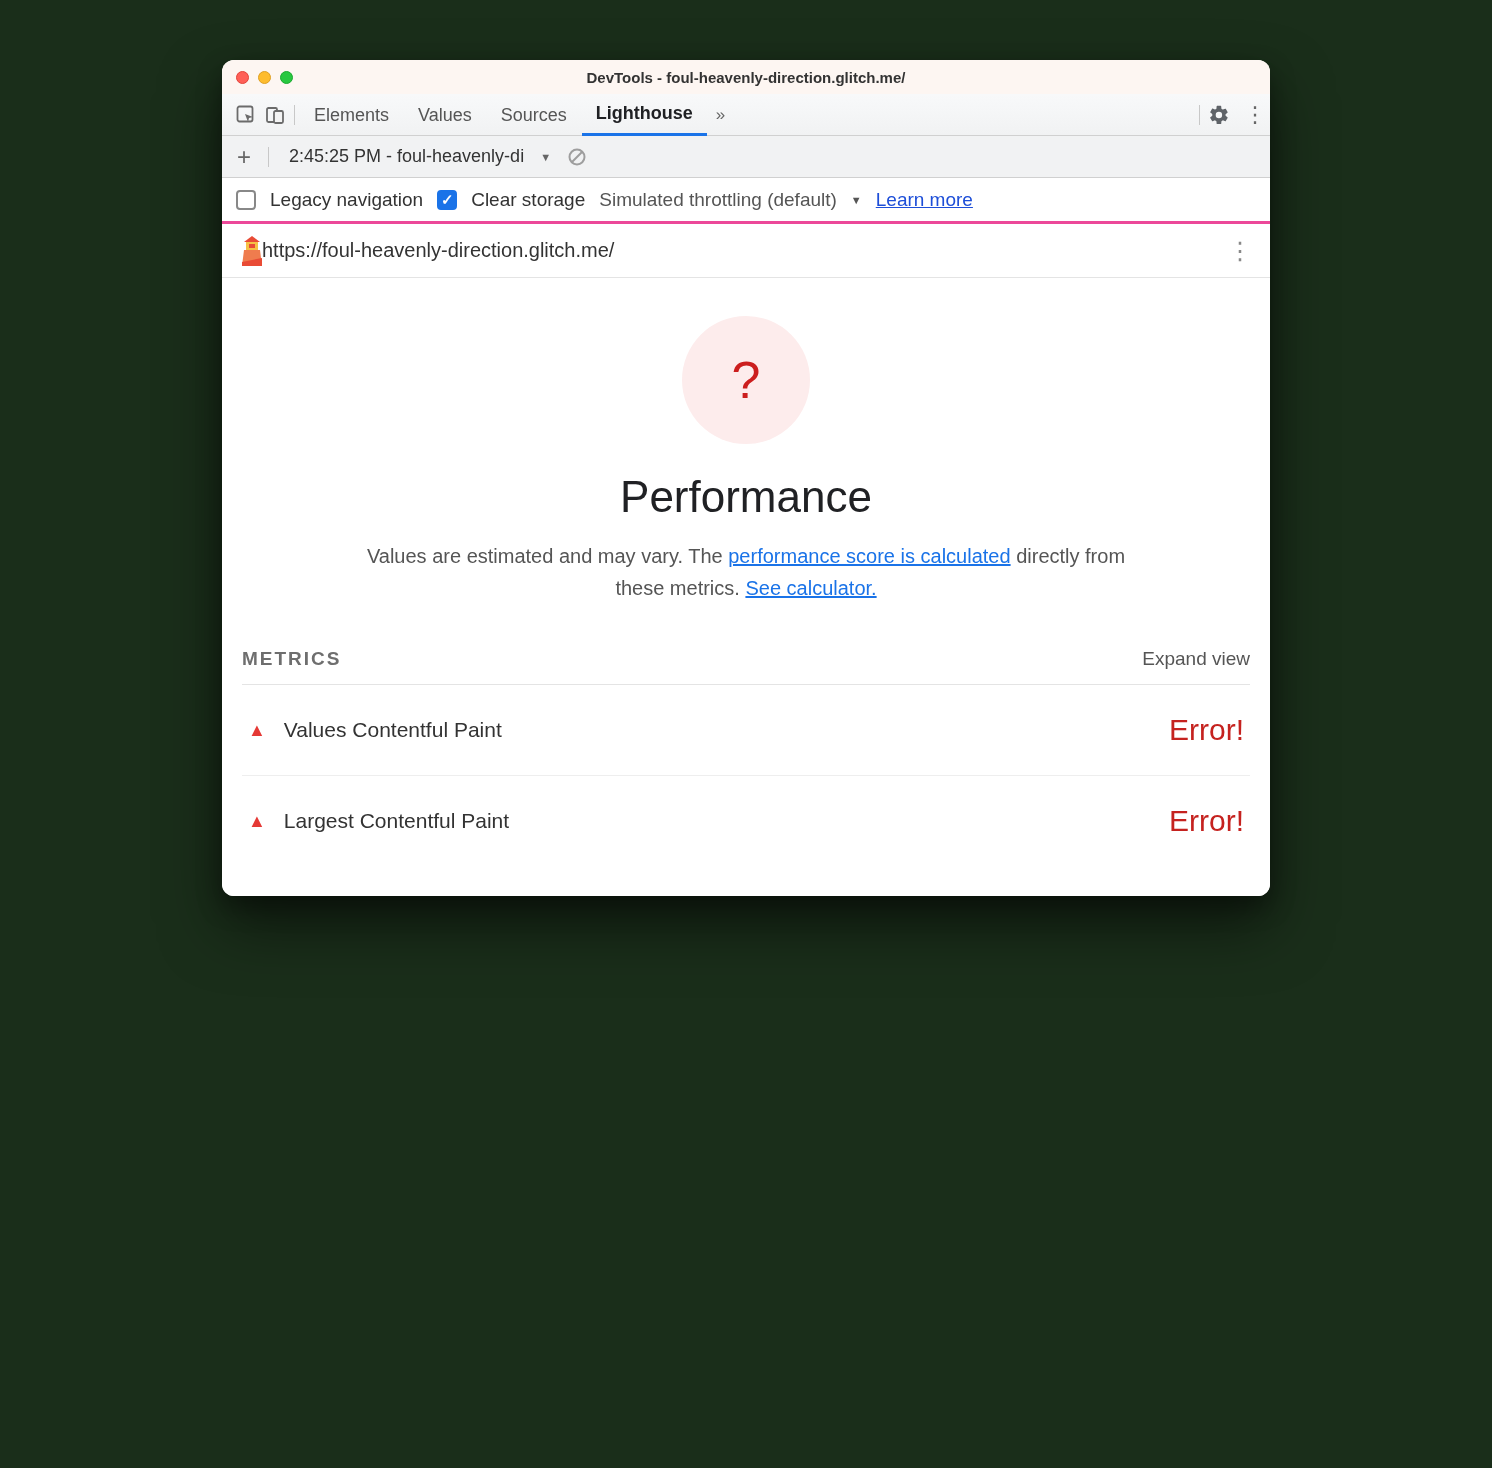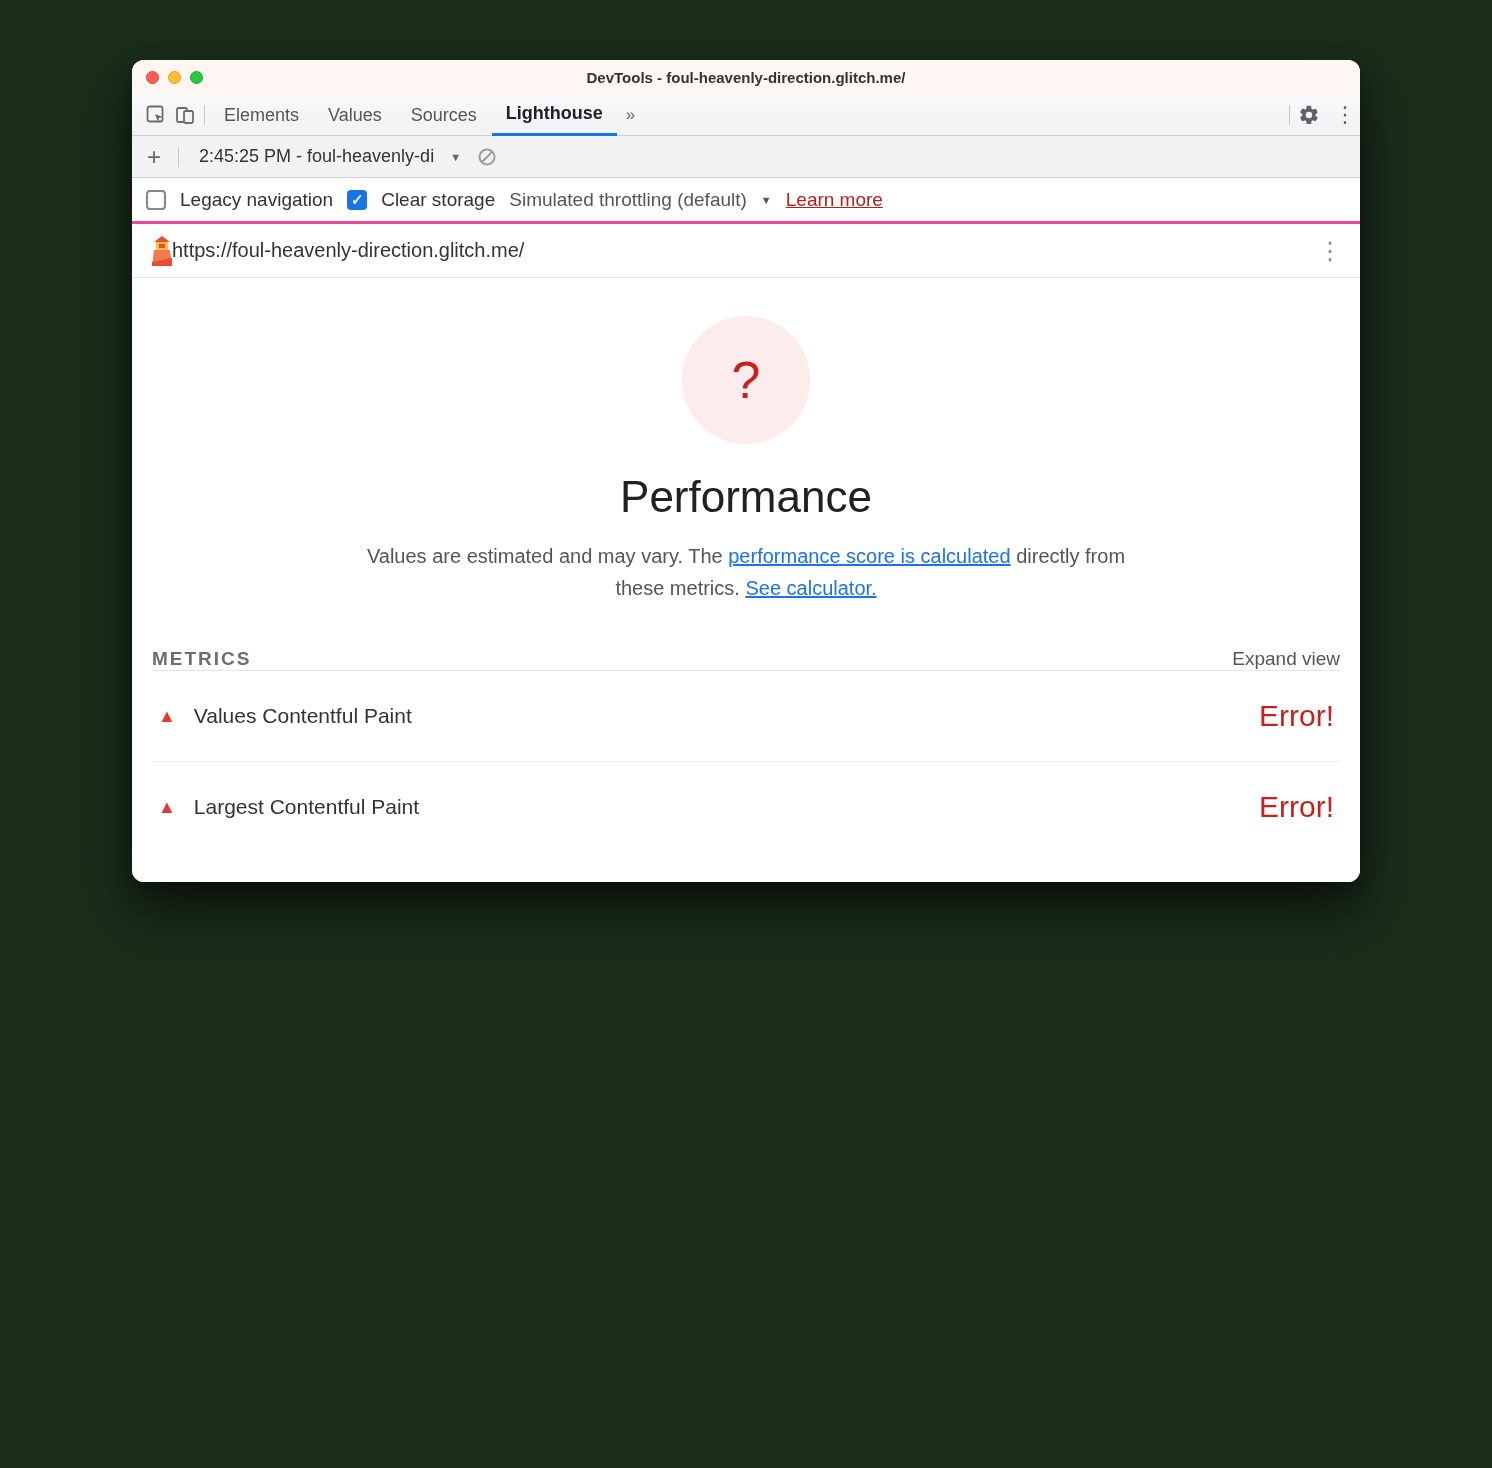--- a/index.html
+++ b/index.html
@@ -7,21 +7,21 @@
     font-family: -apple-system, BlinkMacSystemFont, "Segoe UI", Helvetica, Arial, sans-serif;
     background: #1a2e1a;
     display: flex;
     justify-content: center;
     align-items: flex-start;
     padding: 60px 40px;
     min-height: 1468px;
     width: 1492px;
   }
   .window {
-    width: 1228px;
+    width: 1048px;
     background: #fff;
     border-radius: 12px;
     box-shadow: 0 30px 60px rgba(0,0,0,0.5), 0 10px 25px rgba(0,0,0,0.35);
     overflow: hidden;
   }
   
   .titlebar {
     height: 34px;
     background: #fdf6f2;
     display: flex;
@@ -93,21 +93,21 @@
     padding:0 14px;
     gap:14px;
     font-size:19px;
     color:#333;
   }
   .cbx {
     width:20px; height:20px; border:2px solid #888; border-radius:4px; display:inline-flex; align-items:center;justify-content:center;
     background:#fff;
   }
   .cbx.checked { background:#1a73e8; border-color:#1a73e8; color:#fff; font-size:15px; font-weight:bold; }
-  .learn { text-decoration:underline; color:#b91c1c; }
+  .learn { text-decoration:underline; color:#1d4ed8; }
   
   .urlbar {
     height:54px;
     border-bottom:1px solid #e4e4e4;
     display:flex; align-items:center;
     padding:0 18px;
     font-size:20px;
     color:#333;
   }
   .lighthouse-icon {
@@ -121,21 +121,21 @@
     width:128px; height:128px; border-radius:50%;
     background:#fdecec;
     display:flex; align-items:center; justify-content:center;
     color:#cc1e1e; font-size:52px; font-weight:500;
   }
   .perf-title { font-size:44px; font-weight:500; color:#202124; margin-top:28px; }
   .perf-desc { font-size:20px; color:#555; max-width:780px; text-align:center; margin-top:18px; line-height:1.6; }
   .perf-desc a { color:#1a73e8; text-decoration:underline; }
   
   .metrics { margin-top:44px; padding:0 20px; }
-  .metrics-header { display:flex; align-items:flex-end; justify-content:space-between; border-bottom:1px solid #e4e4e4; }
+  .metrics-header { display:flex; align-items:flex-end; justify-content:space-between; border-bottom:1px solid #e4e4e4; padding-bottom:14px; }
   .metrics-title { font-size:19px; font-weight:600; letter-spacing:2px; color:#6e6e6e; text-transform:uppercase; }
   .expand { font-size:19px; color:#555; }
   .metric-row {
     display:flex; align-items:center; gap:18px;
     padding:28px 6px;
     border-bottom:1px solid #eee;
     font-size:21px;
   }
   .tri-icon { color:#e53935; font-size:18px; }
   .metric-name { color:#333; flex:1; }

